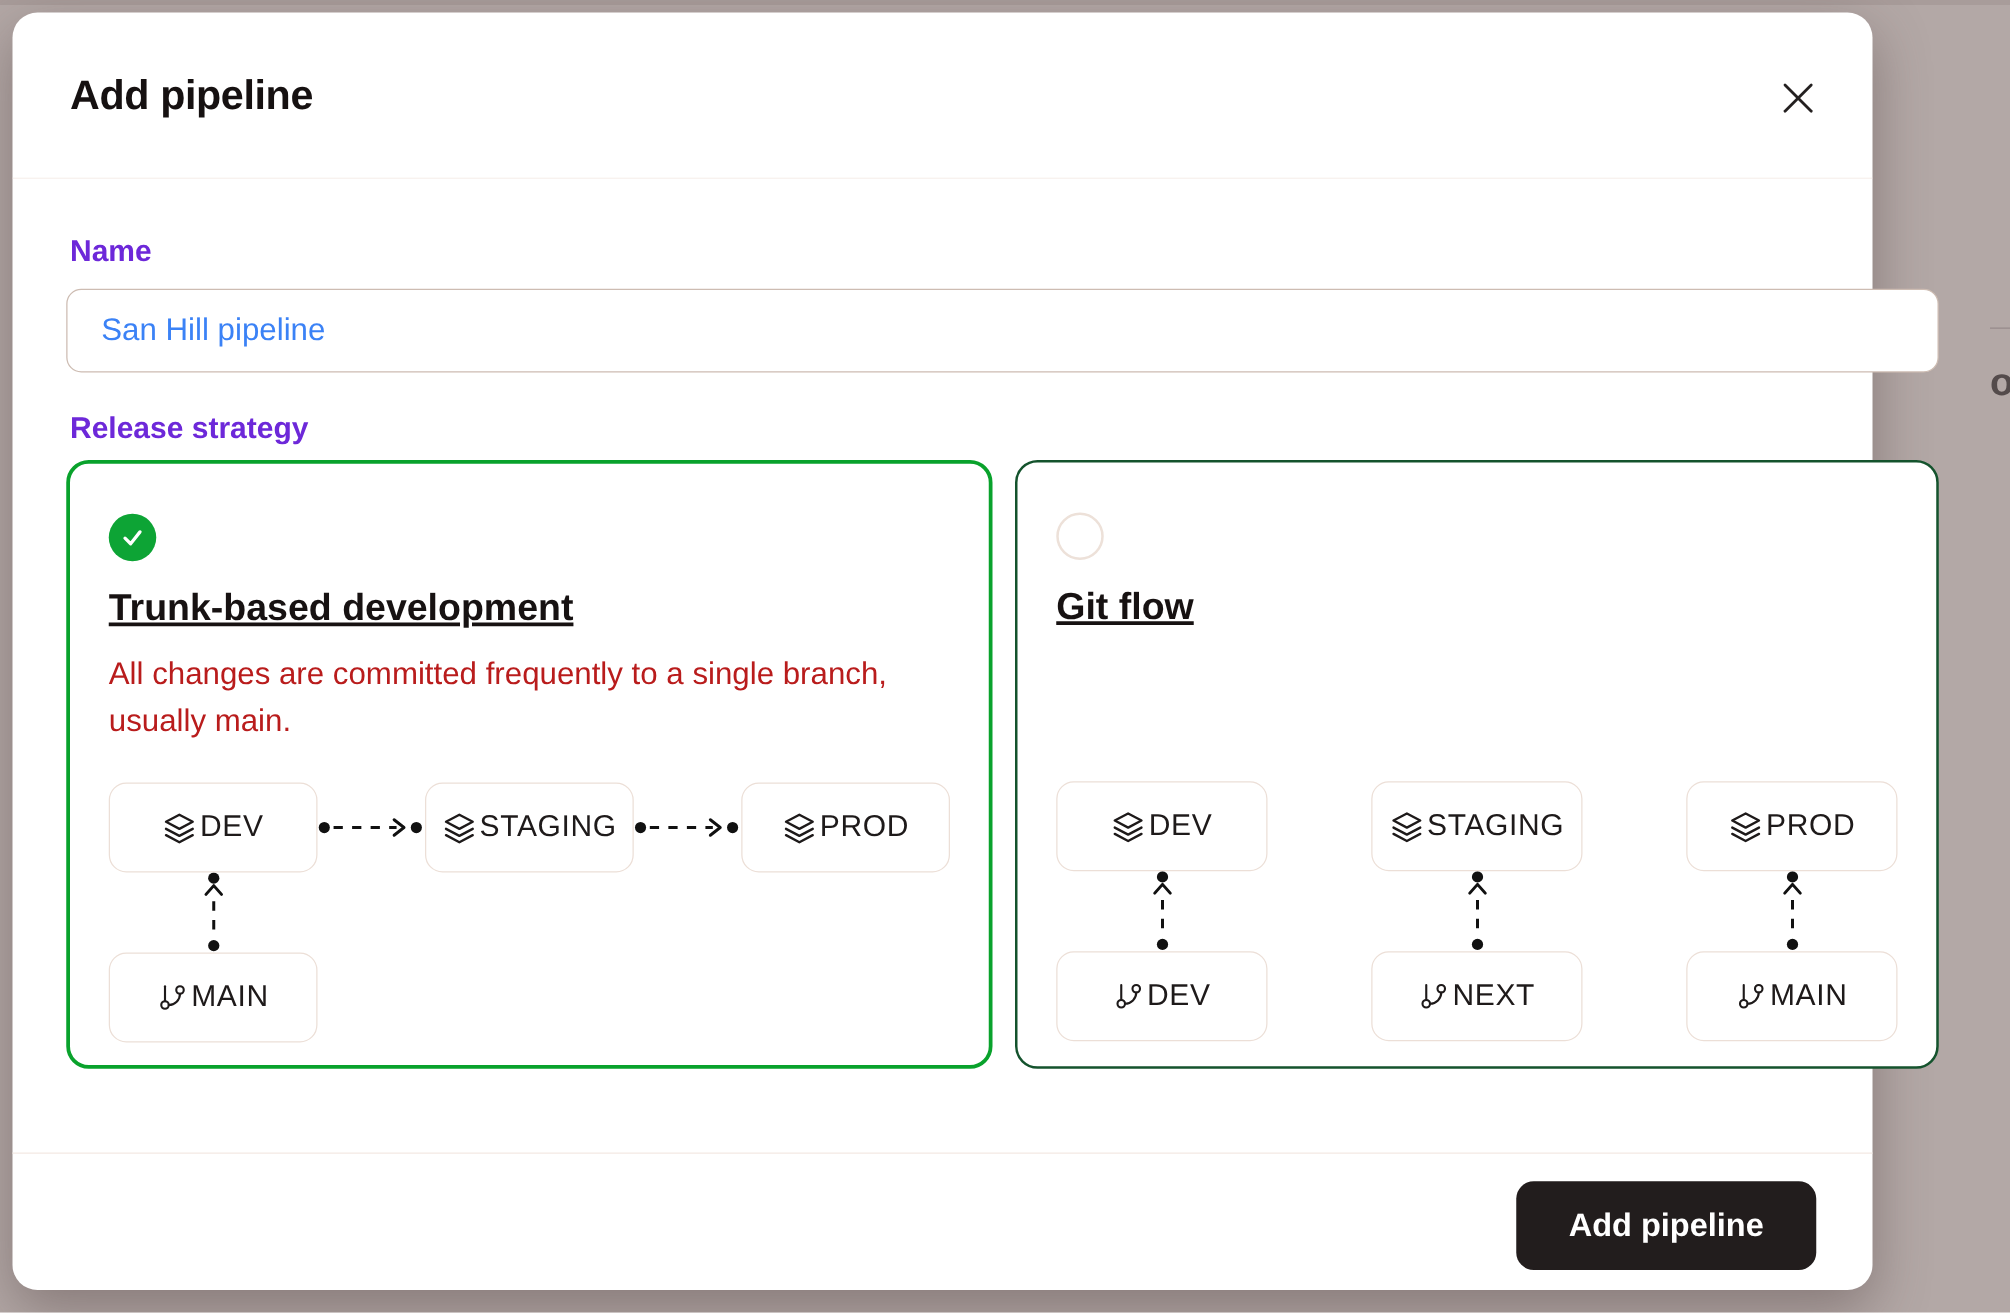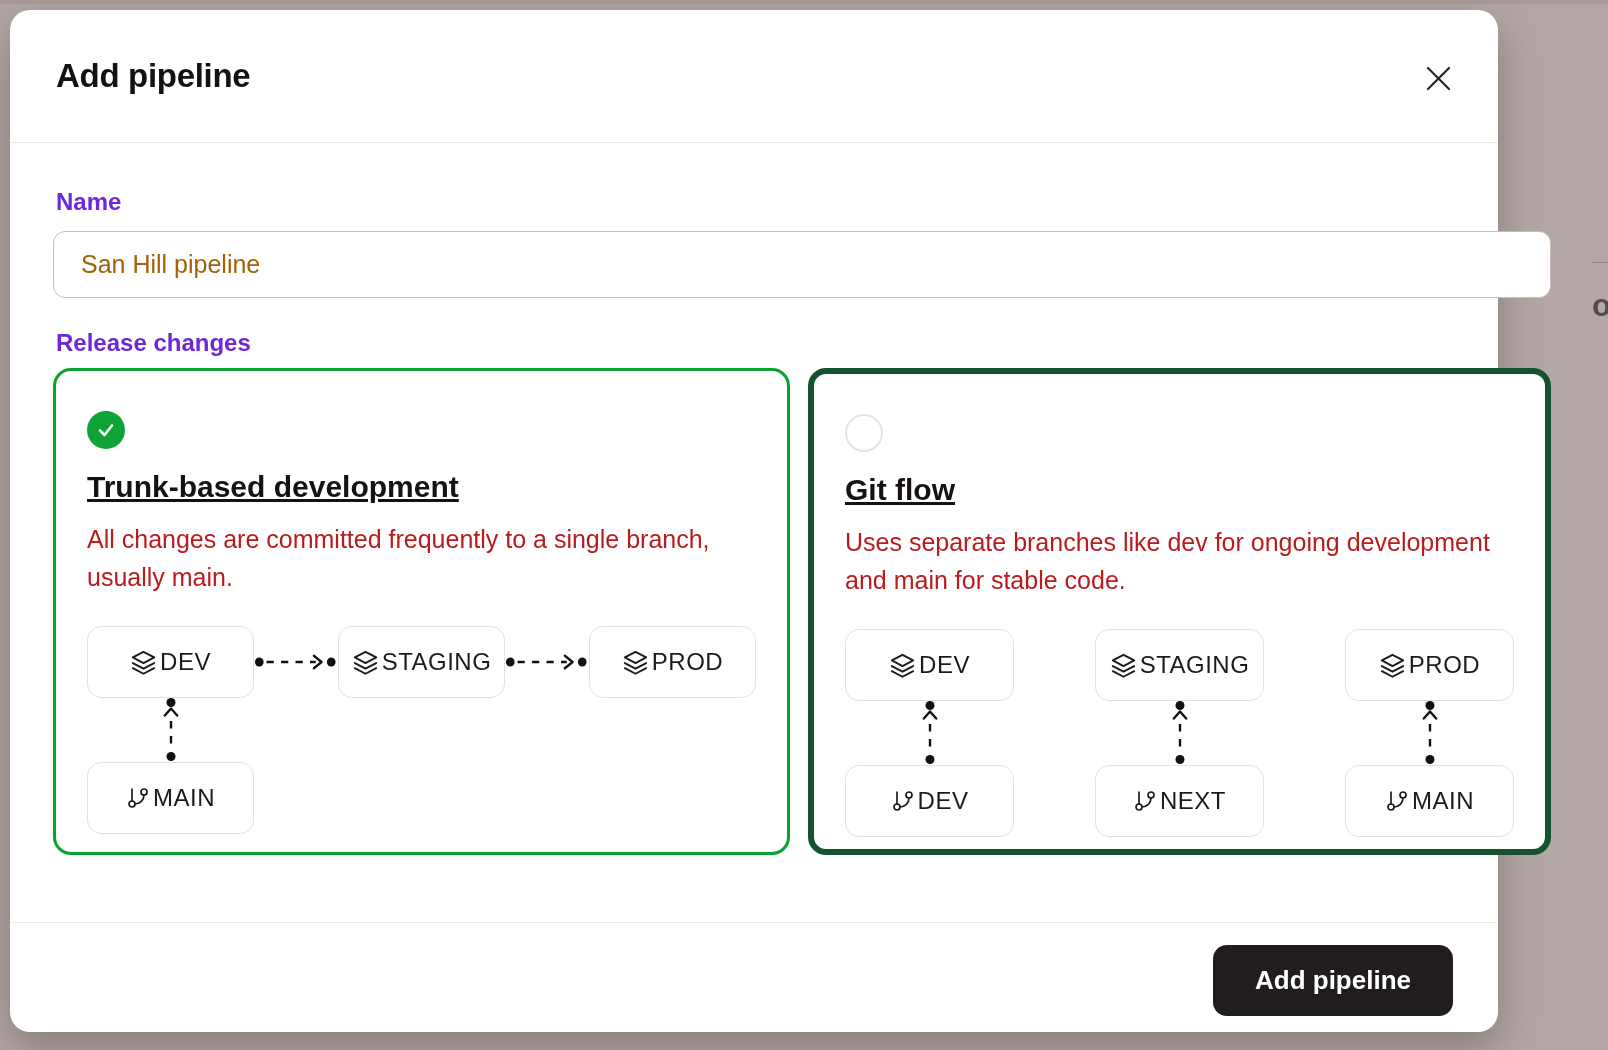--- a/index.html
+++ b/index.html
@@ -28,28 +28,28 @@
   .close-btn svg { width:25px; height:25px; stroke:#242020; stroke-width:2.2; stroke-linecap:round; }
 
   
   .field-label { position:absolute; left:46px; font-size:24px; font-weight:700; color:#6d28d9; }
   .name-label { top:178px; }
   .strategy-label { top:319px; }
   .name-input {
     position:absolute; left:43px; top:221px; width:1498px; height:67px;
     border:1px solid #cdbcb2; border-radius:12px; background:#fff;
     font-family:"Liberation Sans", sans-serif;
-    font-size:25px; color:#a16207; padding:6px 27px; outline:none;
+    font-size:25px; color:#3b82f6; padding:6px 27px; outline:none;
   }
 
   
   .cards { position:absolute; left:43px; top:358px; width:1498px; height:487px; display:flex; gap:18px; }
   .card { flex:1; position:relative; border-radius:18px; background:#fff; cursor:pointer; }
   .card.selected   { border:3px solid #09a22c; }
-  .card.unselected { border:6px solid #14532d; }
+  .card.unselected { border:2px solid #14532d; }
 
   .indicator { position:absolute; top:40px; left:31px; width:38px; height:38px; border-radius:50%; }
   .indicator.checked { background:#0da435; display:flex; align-items:center; justify-content:center; }
   .indicator.checked svg { width:20px; height:20px; fill:none; stroke:#fff; stroke-width:2.6; stroke-linecap:round; stroke-linejoin:round; }
   .indicator.unchecked { border:2px solid #ede1d9; background:#fff; }
 
   .card-title { position:absolute; top:99px; left:31px; font-size:30px; font-weight:700; color:#171212;text-decoration:underline; }
   .card-desc  { position:absolute; top:149px; left:31px; right:28px; font-size:25px; line-height:38px; color:#b91c1c; }
 
   .diagram { position:absolute; left:31px; right:31px; top:255px; }
@@ -103,21 +103,21 @@
       <svg viewBox="0 0 25 25">
         <line x1="2" y1="2" x2="23" y2="23"></line>
         <line x1="23" y1="2" x2="2" y2="23"></line>
       </svg>
     </button>
   </div>
 
   <div class="field-label name-label">Name</div>
   <input class="name-input" type="text" value="San Hill pipeline" style="">
 
-  <div class="field-label strategy-label">Release changes</div>
+  <div class="field-label strategy-label">Release strategy</div>
 
   <div class="cards">
 
     <div class="card selected">
       <div class="indicator checked">
         <svg viewBox="0 0 20 20">
           <polyline points="4,10.5 8.5,15 16,5.5"></polyline>
         </svg>
       </div>
       <div class="card-title">Trunk-based development</div>
@@ -182,21 +182,20 @@
             <path d="M18 9a9 9 0 0 1-9 9"></path>
           </svg>
           <span>MAIN</span>
         </div>
       </div>
     </div>
 
     <div class="card unselected">
       <div class="indicator unchecked"></div>
       <div class="card-title">Git flow</div>
-      <div class="card-desc">Uses separate branches like dev for ongoing development and main for stable code.</div>
 
       <div class="diagram">
         <div class="columns">
 
           <div class="col">
             <div class="node">
               <svg class="icon-layers" viewBox="0 0 24 24">
                 <path d="M12 2.5 21.5 7.5 12 12.5 2.5 7.5Z"></path>
                 <path d="M2.5 12.5 12 17.5 21.5 12.5"></path>
                 <path d="M2.5 17 12 22 21.5 17"></path>

